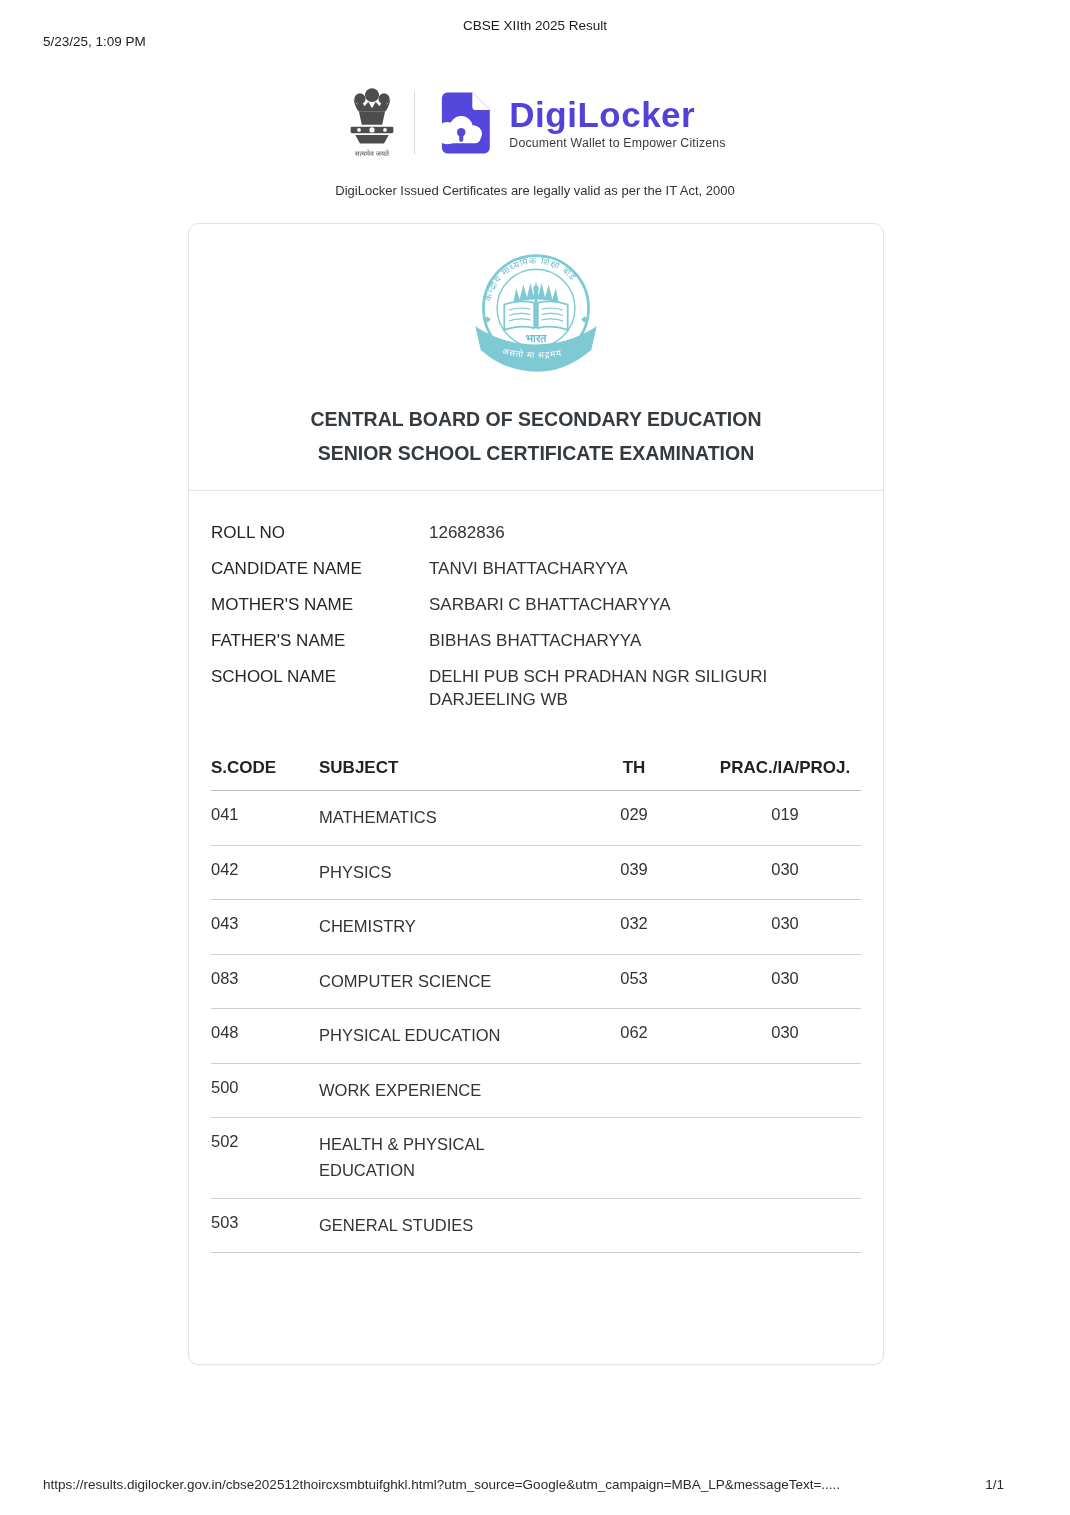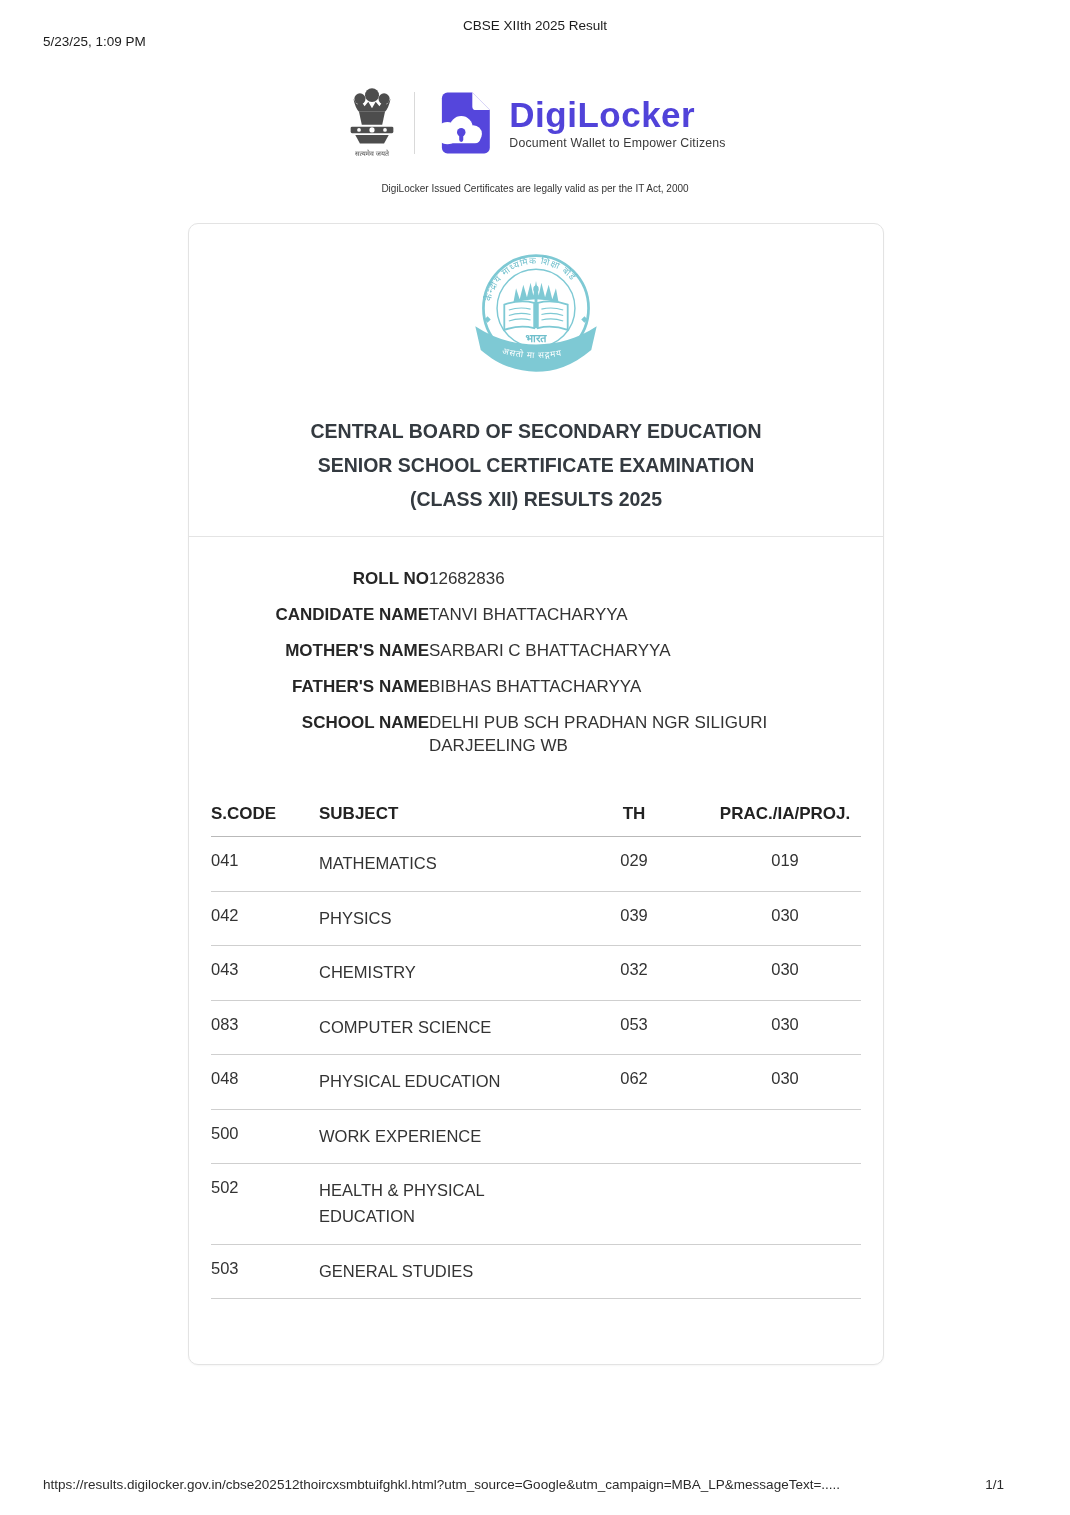--- a/index.html
+++ b/index.html
@@ -17,36 +17,36 @@
   .print-footer .pageno{position:absolute;right:23px;top:0;}
 
   
   .brand-row{position:absolute;top:84px;left:0;width:100%;display:flex;justify-content:center;align-items:center;gap:14px;}
   .brand-divider{width:1px;height:62px;background:#d9d9d9;}
   .brand-right{display:flex;align-items:center;gap:10px;}
   .brand-textblock{display:flex;flex-direction:column;justify-content:center;}
   .brand-wordmark{font-size:35px;font-weight:bold;color:#5143D9;letter-spacing:0.5px;line-height:38px;}
   .brand-tagline{font-size:12.3px;color:#3a3a3a;margin-top:2px;letter-spacing:0.2px;}
 
-  .validity-note{position:absolute;top:183px;left:0;width:100%;text-align:center;font-size:10px;color:#333;}
+  .validity-note{position:absolute;top:183px;left:0;width:100%;text-align:center;font-size:13px;color:#333;}
 
   
   .card{
     position:absolute;top:223px;left:188px;width:696px;height:1142px;
     background:#fff;border:1px solid #e3e3e3;border-radius:10px;
     box-shadow:0 1px 2px rgba(0,0,0,0.04);box-sizing:border-box;overflow:hidden;
   }
   .card-head{padding-top:26px;text-align:center;}
   .cbse-emblem{display:block;margin:0 auto;}
-  .cert-title{margin-top:24px;font-size:19.5px;font-weight:bold;color:#343a40;line-height:34px;}
+  .cert-title{margin-top:12px;font-size:19.5px;font-weight:bold;color:#343a40;line-height:34px;}
   .section-divider{border-bottom:1px solid #e4e4e4;margin-top:20px;}
 
   .details{padding:30px 22px 12px 22px;}
   .detail-row{display:flex;margin-bottom:13px;font-size:17px;line-height:23px;}
-  .detail-label{width:218px;flex:0 0 218px;font-weight:bold;color:#262626;text-align:right;}
+  .detail-label{width:218px;flex:0 0 218px;font-weight:normal;color:#262626;}
   .detail-value{color:#333;max-width:340px;}
 
   .marks-wrap{padding:0 22px;}
   table.marks{width:100%;border-collapse:collapse;table-layout:fixed;margin-top:12px;}
   table.marks th{font-size:17px;font-weight:bold;color:#222;text-align:left;padding:10px 0 12px 0;}
   table.marks th.c, table.marks td.c{text-align:center;}
   table.marks thead th{border-bottom:1px solid #b9b9b9;}
   table.marks td{font-size:16.5px;color:#333;padding:14px 0;border-top:1px solid #cfcfcf;vertical-align:top;}
   table.marks tbody tr:first-child td{border-top:none;}
   table.marks tbody tr:last-child td{border-bottom:1px solid #cfcfcf;}
@@ -134,21 +134,20 @@
 
       <path fill="#7EC9D4" d="M18,84 C40,98 60,104 85,104 C110,104 130,98 152,84 L146,110 C125,128 105,134 85,134 C65,134 45,128 24,110 Z"></path>
       <text font-size="9.5" fill="#ffffff" letter-spacing="1">
         <textPath xlink:href="#ribbonPath" href="#ribbonPath" startOffset="8%">असतो मा सद्गमय</textPath>
       </text>
     </svg>
 
     <div class="cert-title">
       <div>CENTRAL BOARD OF SECONDARY EDUCATION</div>
       <div>SENIOR SCHOOL CERTIFICATE EXAMINATION</div>
-      <div>(CLASS XII) RESULTS 2025</div>
     </div>
   </div>
 
   <div class="section-divider"></div>
 
   <div class="details">
     <div class="detail-row">
       <div class="detail-label">ROLL NO</div>
       <div class="detail-value">12682836</div>
     </div>

